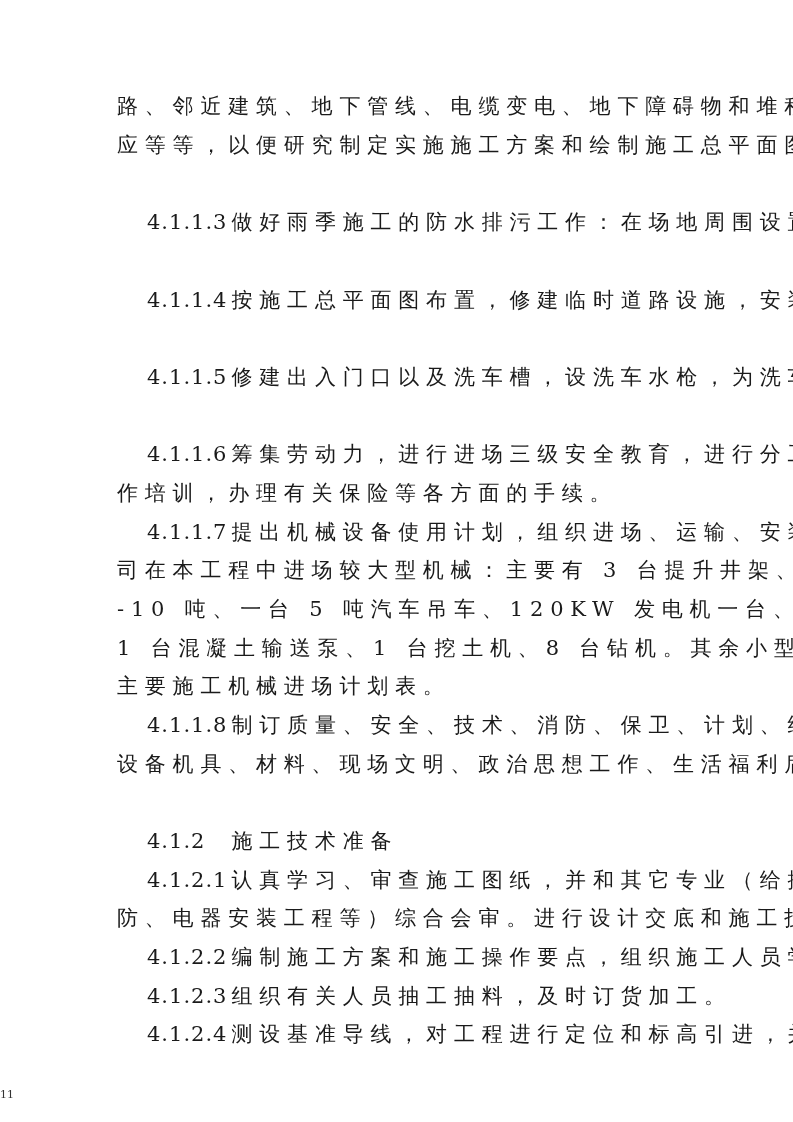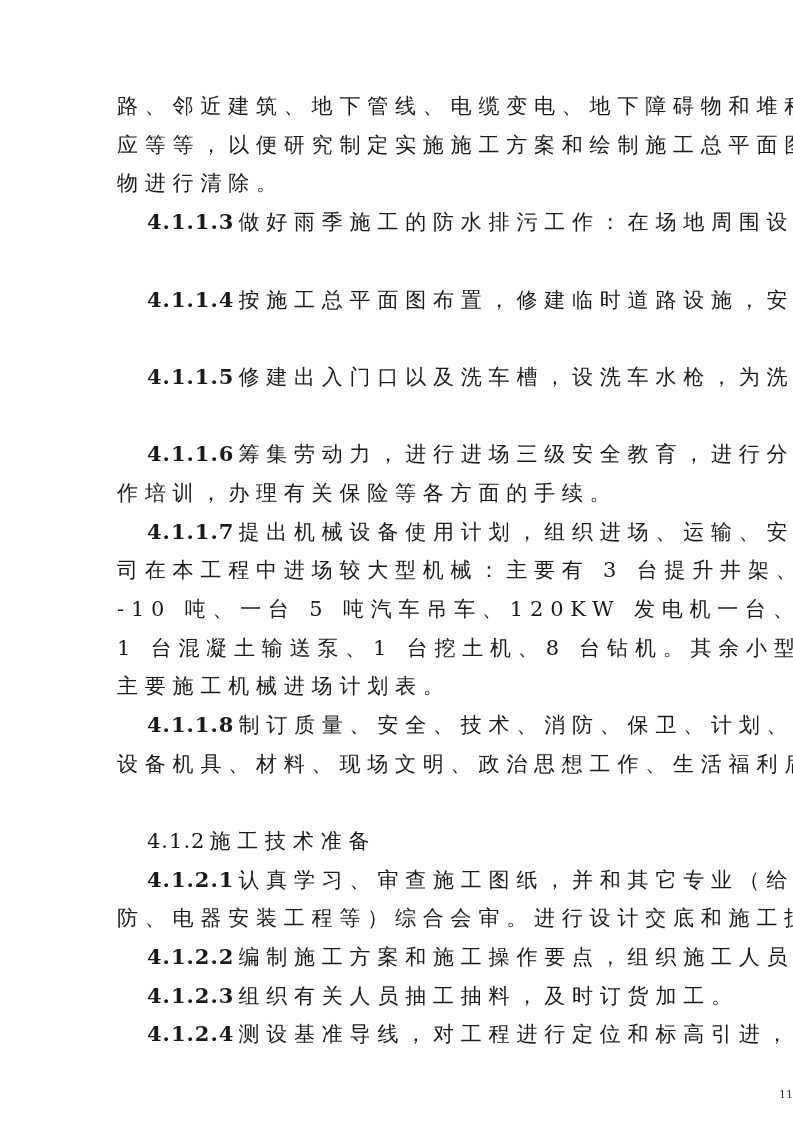--- a/index.html
+++ b/index.html
@@ -3,34 +3,33 @@
 <meta charset="utf-8">
 <style>
   html, body { margin: 0; padding: 0; background: #ffffff; }
   body { width: 793px; height: 1122px; position: relative; overflow: hidden;
          font-family: "DejaVu Serif", "Liberation Serif", serif; color: #1a1a1a; }
   .page { position: absolute; left: 0; top: 0; width: 793px; height: 1122px; }
   .line { position: absolute; left: 117px; width: 560px; height: 30px;
           font-size: 21px; line-height: 30px; white-space: nowrap;
           letter-spacing: 6.8px; text-align: justify; }
   .line.indent { left: 147px; width: 530px; }
-  .num { font-weight: bold; letter-spacing: 1px; margin-right: 4px; }
-  .plain-num { letter-spacing: 1px; margin-right: 4px; }
+  .num { font-weight: normal; letter-spacing: 1px; margin-right: 4px; }
+  .plain-num { letter-spacing: 1px; margin-right: 26px; }
   .bold { font-weight: normal; }
   .page-number { position: absolute; left: 0; width: 793px; top: 1029px;
-                 text-align: right; font-size: 11px; color: #333; }
+                 text-align: left; font-size: 11px; color: #333; }
 </style>
 </head>
 <body>
 
 <div class="page">
 
   <div class="line" style="top:91px"><span>路、邻近建筑、地下管线、电缆变电、地下障碍物和堆积物、水电供</span></div>
   <div class="line" style="top:130px"><span>应等等，以便研究制定实施施工方案和绘制施工总平面图，并对障碍</span></div>
-  <div class="line" style="top:168px"><span>物进行清除。</span></div>
 
   <div class="line indent" style="top:207px"><span class="num">4.1.1.3</span><span>做好雨季施工的防水排污工作：在场地周围设置排水</span></div>
 
   <div class="line indent" style="top:285px"><span class="num">4.1.1.4</span><span>按施工总平面图布置，修建临时道路设施，安装水电变</span></div>
 
   <div class="line indent" style="top:362px"><span class="num">4.1.1.5</span><span>修建出入门口以及洗车槽，设洗车水枪，为洗车进出、</span></div>
 
   <div class="line indent" style="top:439px"><span class="num">4.1.1.6</span><span>筹集劳动力，进行进场三级安全教育，进行分工种的操</span></div>
   <div class="line" style="top:478px"><span>作培训，办理有关保险等各方面的手续。</span></div>
 

